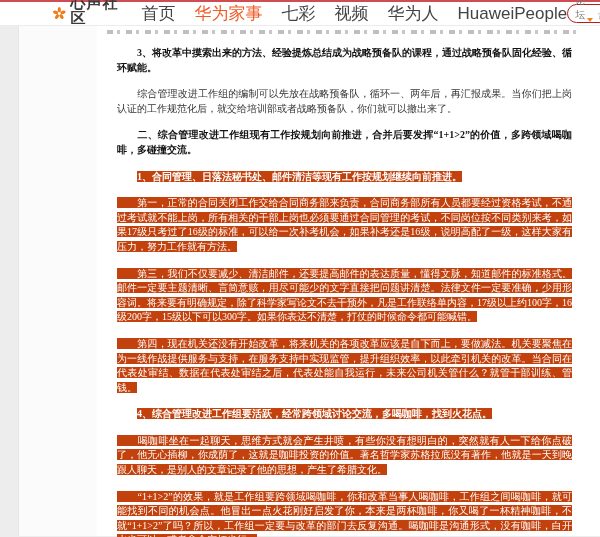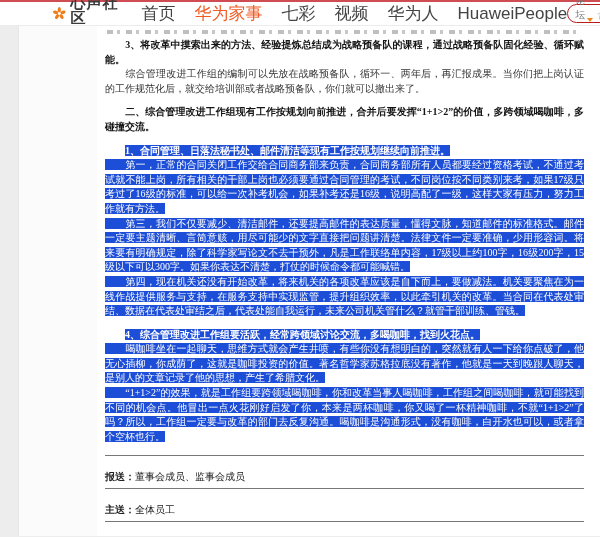--- a/index.html
+++ b/index.html
@@ -44,25 +44,25 @@
     position:absolute;left:97px;top:0;bottom:0;right:0;
     background:#fff;
     padding:3px 16px 0 8px;box-sizing:border-box;
     font-family:"Liberation Serif","DejaVu Serif",serif;
     font-size:10px;line-height:14.6px;color:#333;
   }
   .clip-line{
     height:4px;margin:1px 2px 4px 2px;opacity:.55;
     background:repeating-linear-gradient(90deg,#8a8a8a 0 6px,transparent 6px 10px,#9a9a9a 10px 13px,transparent 13px 19px);
   }
-  .para{margin:0;text-align:justify;}
+  .para{margin:12px;text-align:justify;}
   .para.bold{font-weight:bold;color:#141414;}
   .para.gap{margin-top:9px;}
   .ind{white-space:pre;}
-  .sel{background:#1d4ed8;color:#fff;}
+  .sel{background:#c2410c;color:#fff;}
   
   .doc-footer{margin-top:11px;border-bottom:1px solid #777;color:#222;}
   .f-row{border-top:1px solid #777;padding:14px 0 3px 0;}
   .f-label{font-weight:bold;}
 </style>
 </head>
 <body>
 
 <div class="topline"></div>
 

